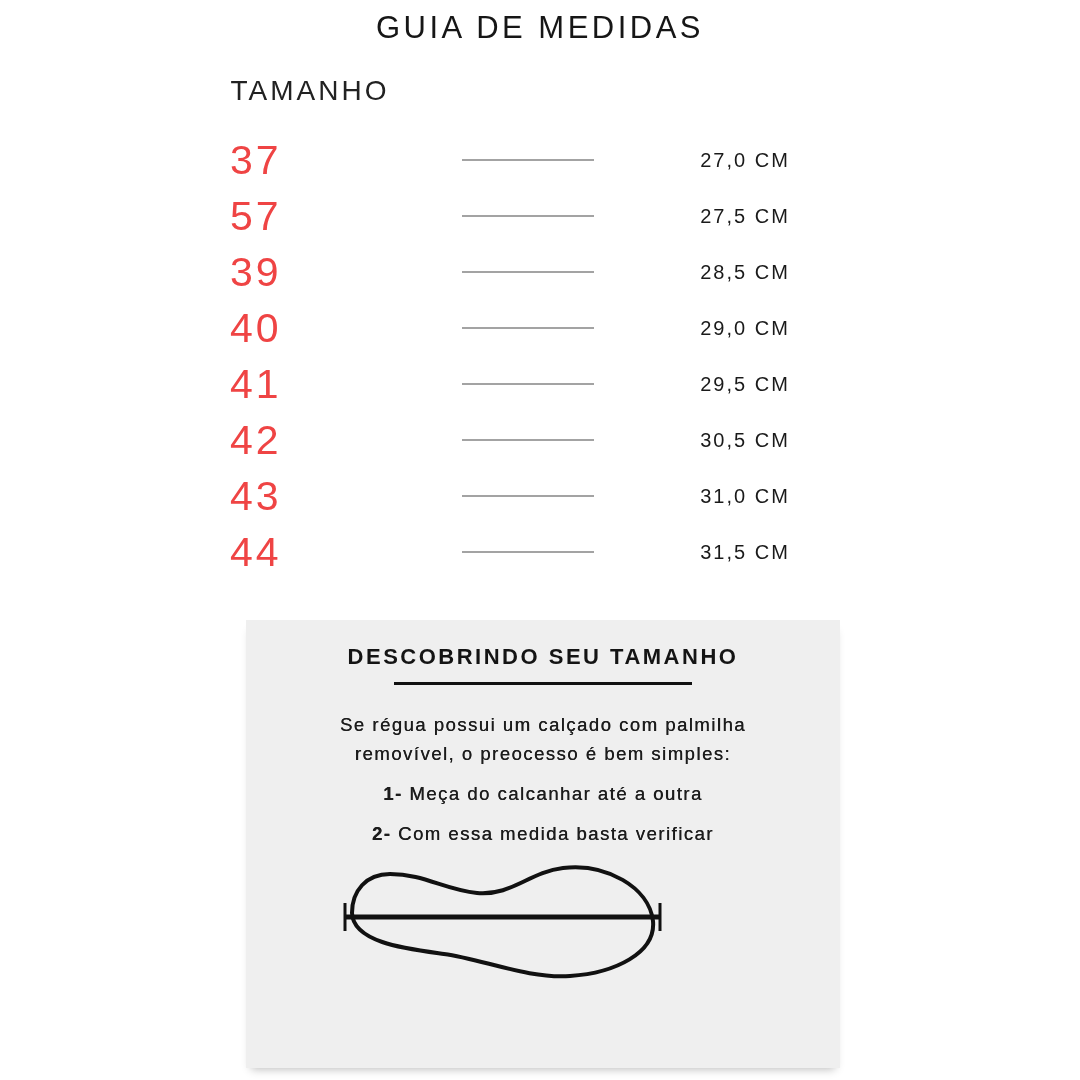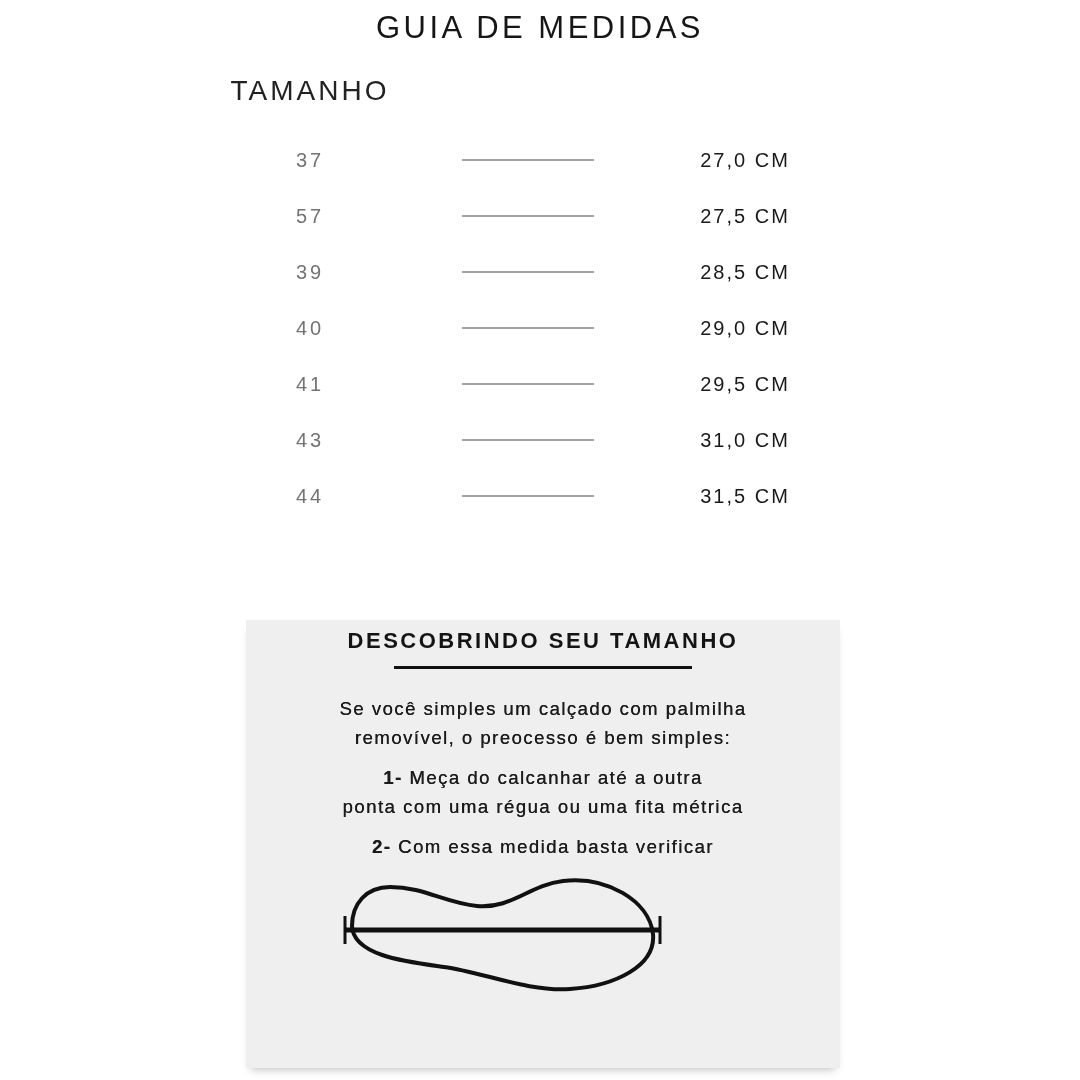--- a/index.html
+++ b/index.html
@@ -29,38 +29,38 @@
     text-align:center; line-height:32px; white-space:normal;
   }
   .th-size { white-space:nowrap; }
   .th-measure { padding-left:6px; }
   .rows { margin-top:4px; }
   .row {
     display:grid; grid-template-columns:160px 240px 220px;
     align-items:center; height:56px;
   }
   .cell-size {
-    text-align:center; font-size:20px; letter-spacing:3px; color:#737373;
+    text-align:left; font-size:41px; letter-spacing:3px; color:#ef4444;
   }
   .hline {
     display:block; width:132px; height:1.5px;
     margin-left:72px; background:#a3a3a3;
   }
   .cell-measure {
     text-align:center; font-size:20px; letter-spacing:2px;
     color:#1a1a1a; padding-left:10px; white-space:nowrap;
   }
   
   .infobox {
     position:absolute; left:246px; top:620px;
     width:594px; height:448px;
     background:#efefef;
     box-shadow:0 6px 9px -5px rgba(0,0,0,0.28);
     display:flex; flex-direction:column; align-items:center;
-    padding-top:8px;
+    padding-top:24px;
   }
   .box-heading {
     font-size:22px; font-weight:bold; letter-spacing:2.5px;
     color:#141414; text-align:center;
   }
   .heading-underline {
     width:298px; height:3px; background:#111; margin-top:12px;
   }
   .box-text {
     margin-top:25px;
@@ -120,20 +120,27 @@
         <div class="cell-measure">29,0 CM</div>
       </div>
       <div class="row">
         <div class="cell-size">41</div>
         <div>
             <span class="hline"></span>
           </div>
         <div class="cell-measure">29,5 CM</div>
       </div>
       <div class="row">
+        <div class="cell-size">42</div>
+        <div>
+            <span class="hline"></span>
+          </div>
+        <div class="cell-measure">30,5 CM</div>
+      </div>
+      <div class="row">
         <div class="cell-size">43</div>
         <div>
             <span class="hline"></span>
           </div>
         <div class="cell-measure">31,0 CM</div>
       </div>
       <div class="row">
         <div class="cell-size">44</div>
         <div>
             <span class="hline"></span>
@@ -141,27 +148,26 @@
         <div class="cell-measure">31,5 CM</div>
       </div>
     </div>
   </div>
 
   <div class="infobox">
     <h2 class="box-heading">DESCOBRINDO SEU TAMANHO</h2>
     <div class="heading-underline"></div>
 
     <p class="box-text">
-      <span class="l">Se você simples um calçado com palmilha</span>
+      <span class="l">Se régua possui um calçado com palmilha</span>
       <span class="l">removível, o preocesso é bem simples:</span>
     </p>
 
     <p class="box-text step">
       <span class="l"><b>1-</b> <span>Meça do calcanhar até a outra</span></span>
-      <span class="l">ponta com uma régua ou uma fita métrica</span>
     </p>
 
     <p class="box-text step">
       <span class="l"><b>2-</b> <span>Com essa medida basta verificar</span></span>
     </p>
 
     <div class="insole-wrap">
       <svg width="332" height="124" viewBox="0 0 332 124">
         <path d="M 10 52
                  C 10 30 24 13 48 13

